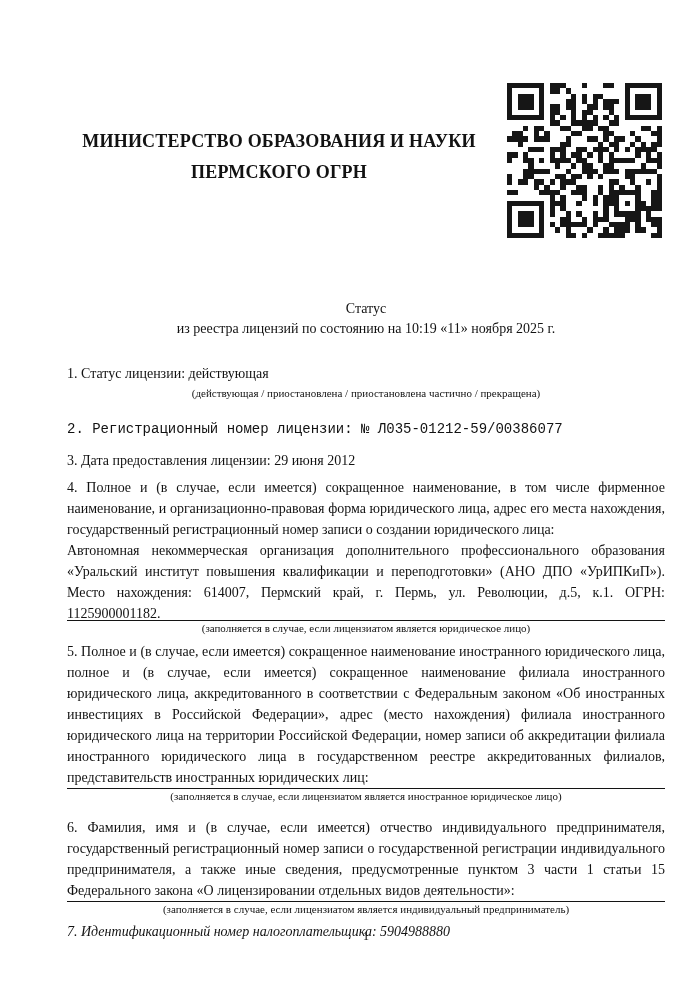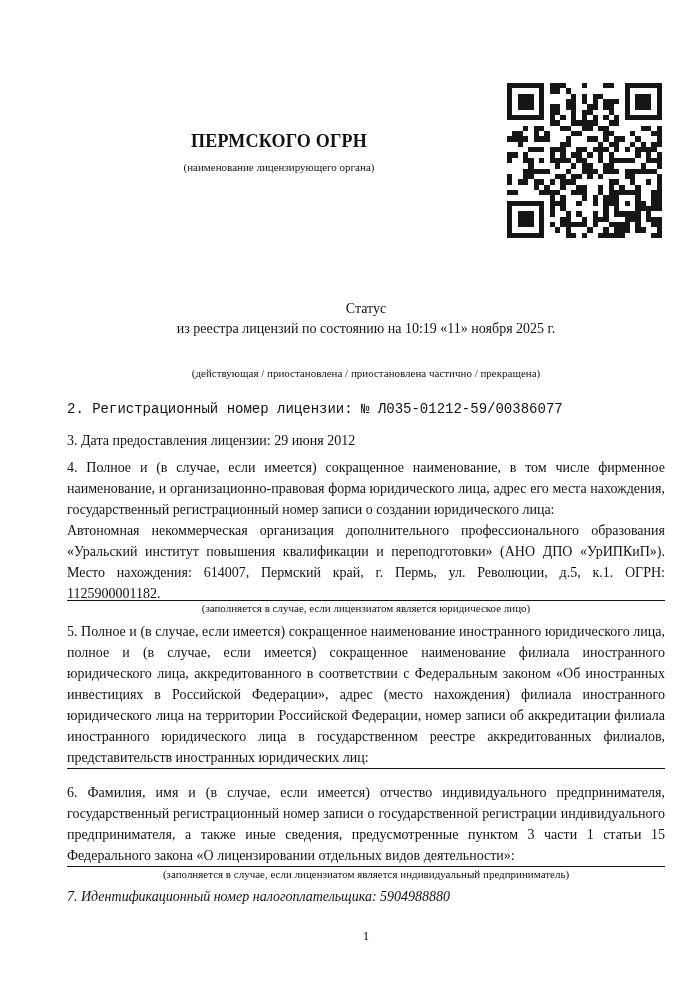--- a/index.html
+++ b/index.html
@@ -100,22 +100,22 @@
     text-align: center;
     font-size: 13px;
   }
 </style>
 </head>
 <body>
 
 <div class="page">
 
   <div class="header-text">
+    <div class="ministry-line">МИНИСТЕРСТВО ОБРАЗОВАНИЯ И НАУКИ</div>
     <div class="ministry-line">ПЕРМСКОГО ОГРН</div>
-    <div class="org-caption">(наименование лицензирующего органа)</div>
   </div>
 
   <div class="qr-box">
     <svg id="qr-svg" viewBox="0 0 29 29" shape-rendering="crispEdges" xmlns="http://www.w3.org/2000/svg">
         <rect x="0" y="0" width="29" height="29" fill="#ffffff"></rect>
         <rect x="0" y="0" width="1" height="1" fill="#161616"></rect>
         <rect x="1" y="0" width="1" height="1" fill="#161616"></rect>
         <rect x="2" y="0" width="1" height="1" fill="#161616"></rect>
         <rect x="3" y="0" width="1" height="1" fill="#161616"></rect>
         <rect x="4" y="0" width="1" height="1" fill="#161616"></rect>
@@ -533,33 +533,35 @@
       </svg>
   </div>
 
   <div class="doc-title">
     <div>Статус</div>
     <div>из реестра лицензий по состоянию на 10:19 «11» ноября 2025 г.</div>
   </div>
 
   <div class="content">
 
+    <div class="line-item">1. Статус лицензии: действующая</div>
     <div class="fill-caption mt-caption1">(действующая / приостановлена / приостановлена частично / прекращена)</div>
 
     <div class="line-item mt-item2">2. Регистрационный номер лицензии: № Л035-01212-59/00386077</div>
 
     <div class="line-item mt-item3">3. Дата предоставления лицензии: 29 июня 2012</div>
 
     <div class="para mt-item4">4. Полное и (в случае, если имеется) сокращенное наименование, в том числе фирменное наименование, и организационно-правовая форма юридического лица, адрес его места нахождения, государственный регистрационный номер записи о создании юридического лица:</div>
     <div class="answer">Автономная некоммерческая организация дополнительного профессионального образования «Уральский институт повышения квалификации и переподготовки» (АНО ДПО «УрИПКиП»). Место нахождения: 614007, Пермский край, г. Пермь, ул. Революции, д.5, к.1. ОГРН: 1125900001182.</div>
     <hr class="rule rule-4">
     <div class="fill-caption">(заполняется в случае, если лицензиатом является юридическое лицо)</div>
 
     <div class="para mt-item5">5. Полное и (в случае, если имеется) сокращенное наименование иностранного юридического лица, полное и (в случае, если имеется) сокращенное наименование филиала иностранного юридического лица, аккредитованного в соответствии с Федеральным законом «Об иностранных инвестициях в Российской Федерации», адрес (место нахождения) филиала иностранного юридического лица на территории Российской Федерации, номер записи об аккредитации филиала иностранного юридического лица в государственном реестре аккредитованных филиалов, представительств иностранных юридических лиц:</div>
     <hr class="rule">
+    <div class="fill-caption">(заполняется в случае, если лицензиатом является иностранное юридическое лицо)</div>
 
     <div class="para mt-item6">6. Фамилия, имя и (в случае, если имеется) отчество индивидуального предпринимателя, государственный регистрационный номер записи о государственной регистрации индивидуального предпринимателя, а также иные сведения, предусмотренные пунктом 3 части 1 статьи 15 Федерального закона «О лицензировании отдельных видов деятельности»:</div>
     <hr class="rule">
     <div class="fill-caption">(заполняется в случае, если лицензиатом является индивидуальный предприниматель)</div>
 
     <div class="line-item mt-item7">7. Идентификационный номер налогоплательщика: 5904988880</div>
   </div>
 
   <div class="page-number">1</div>
 </div>

